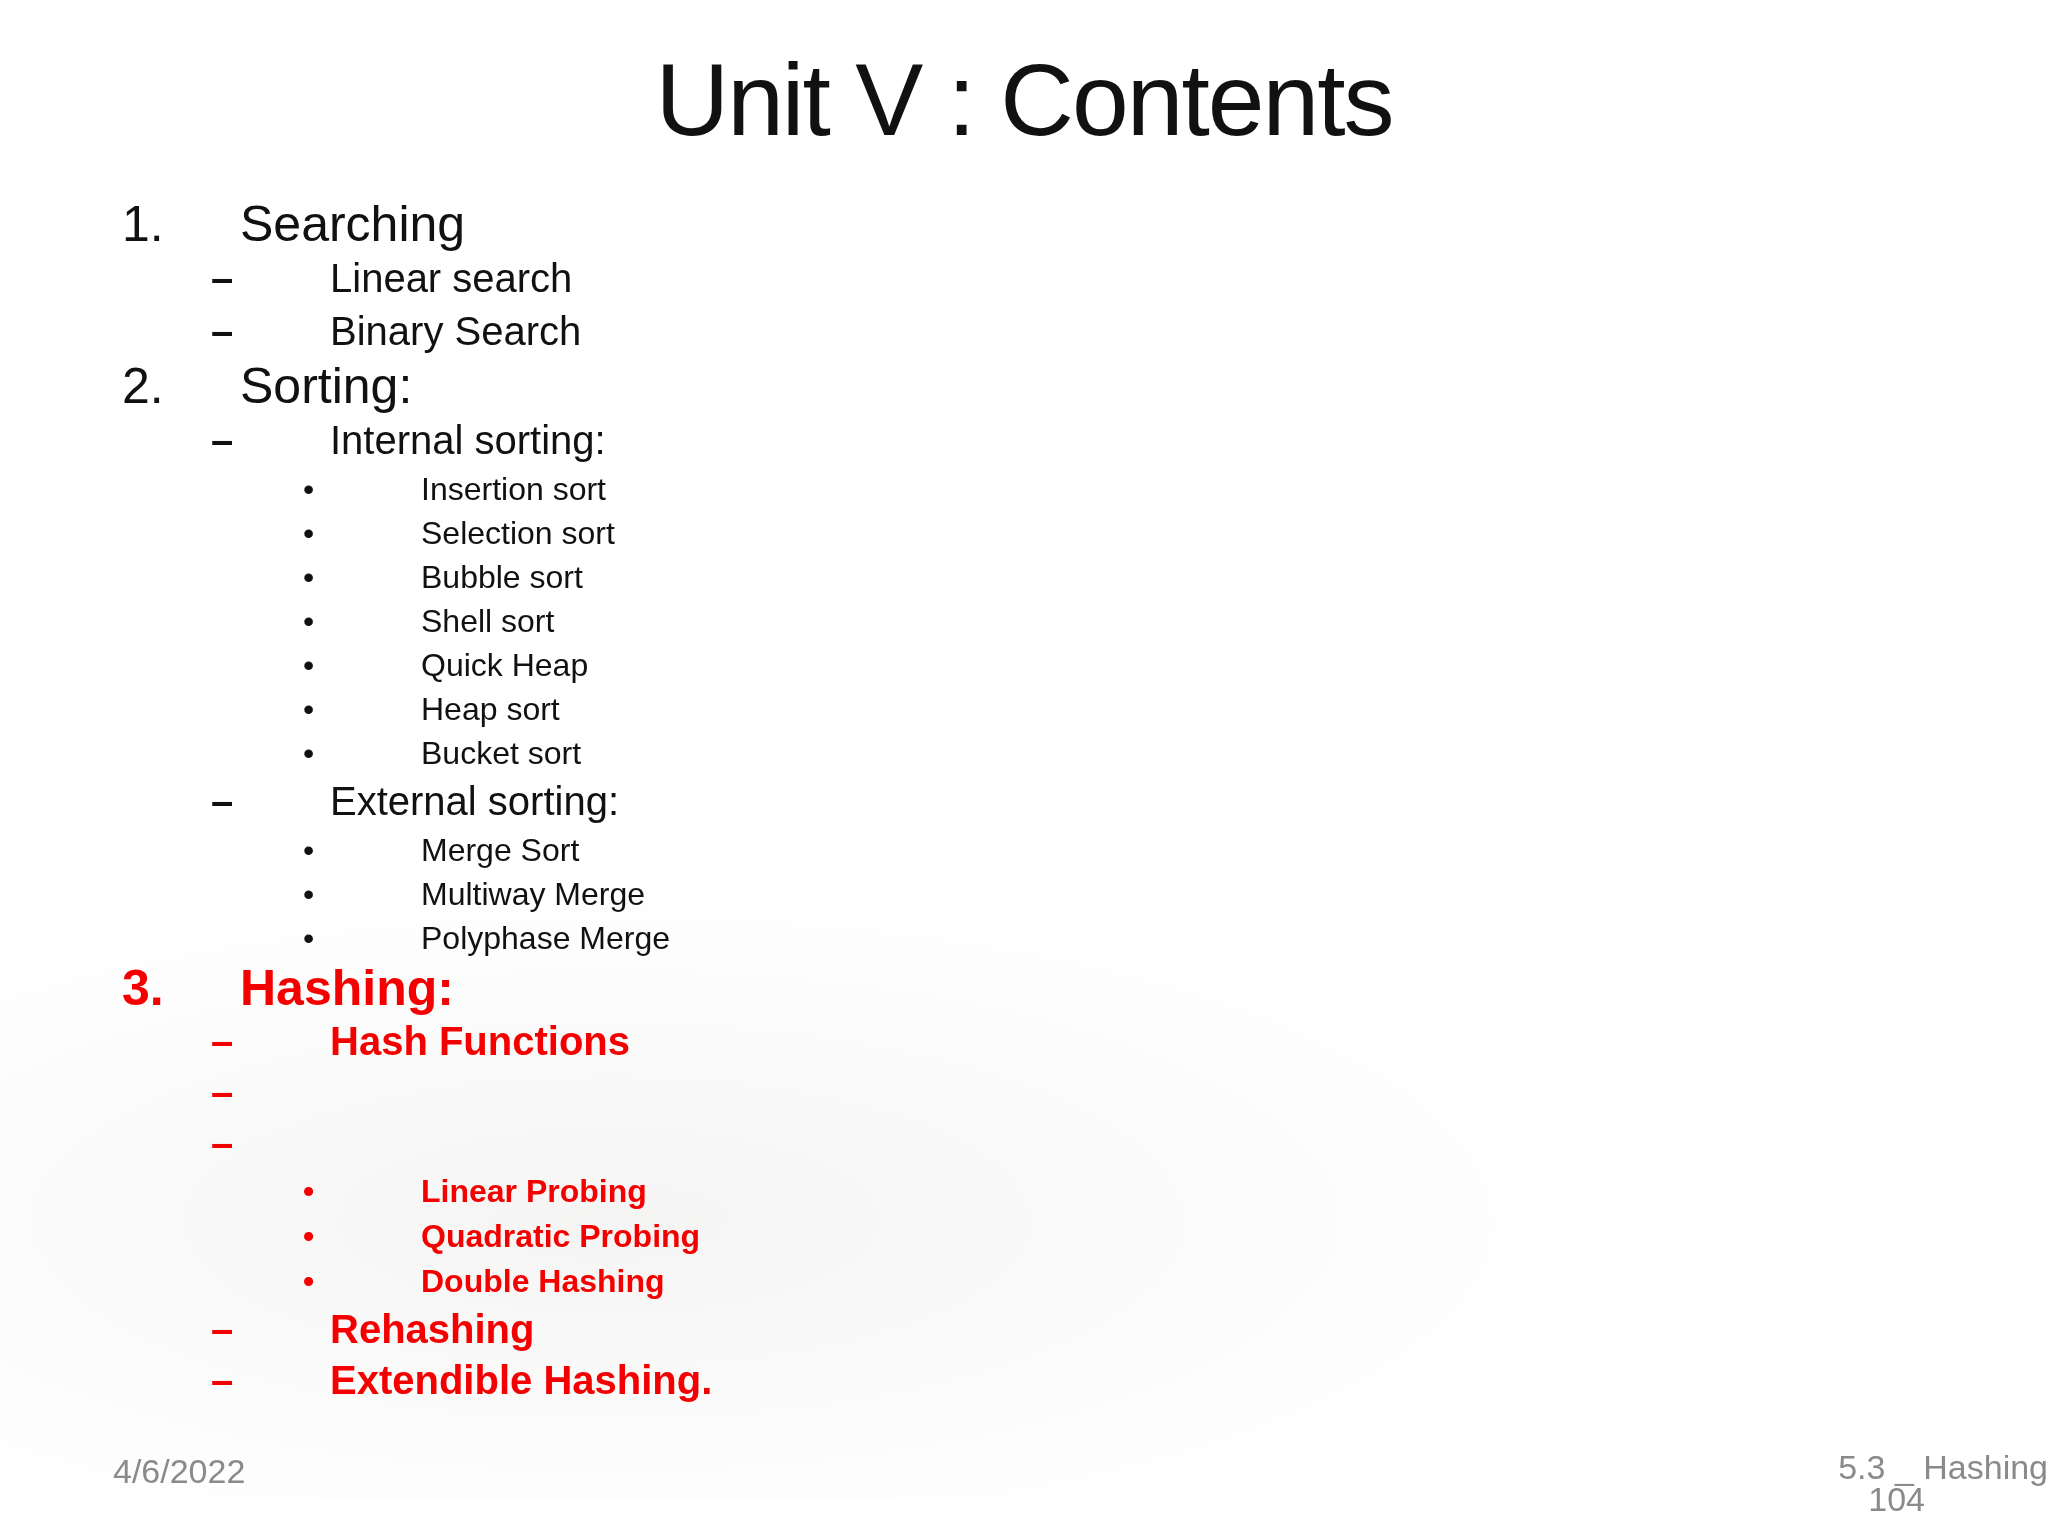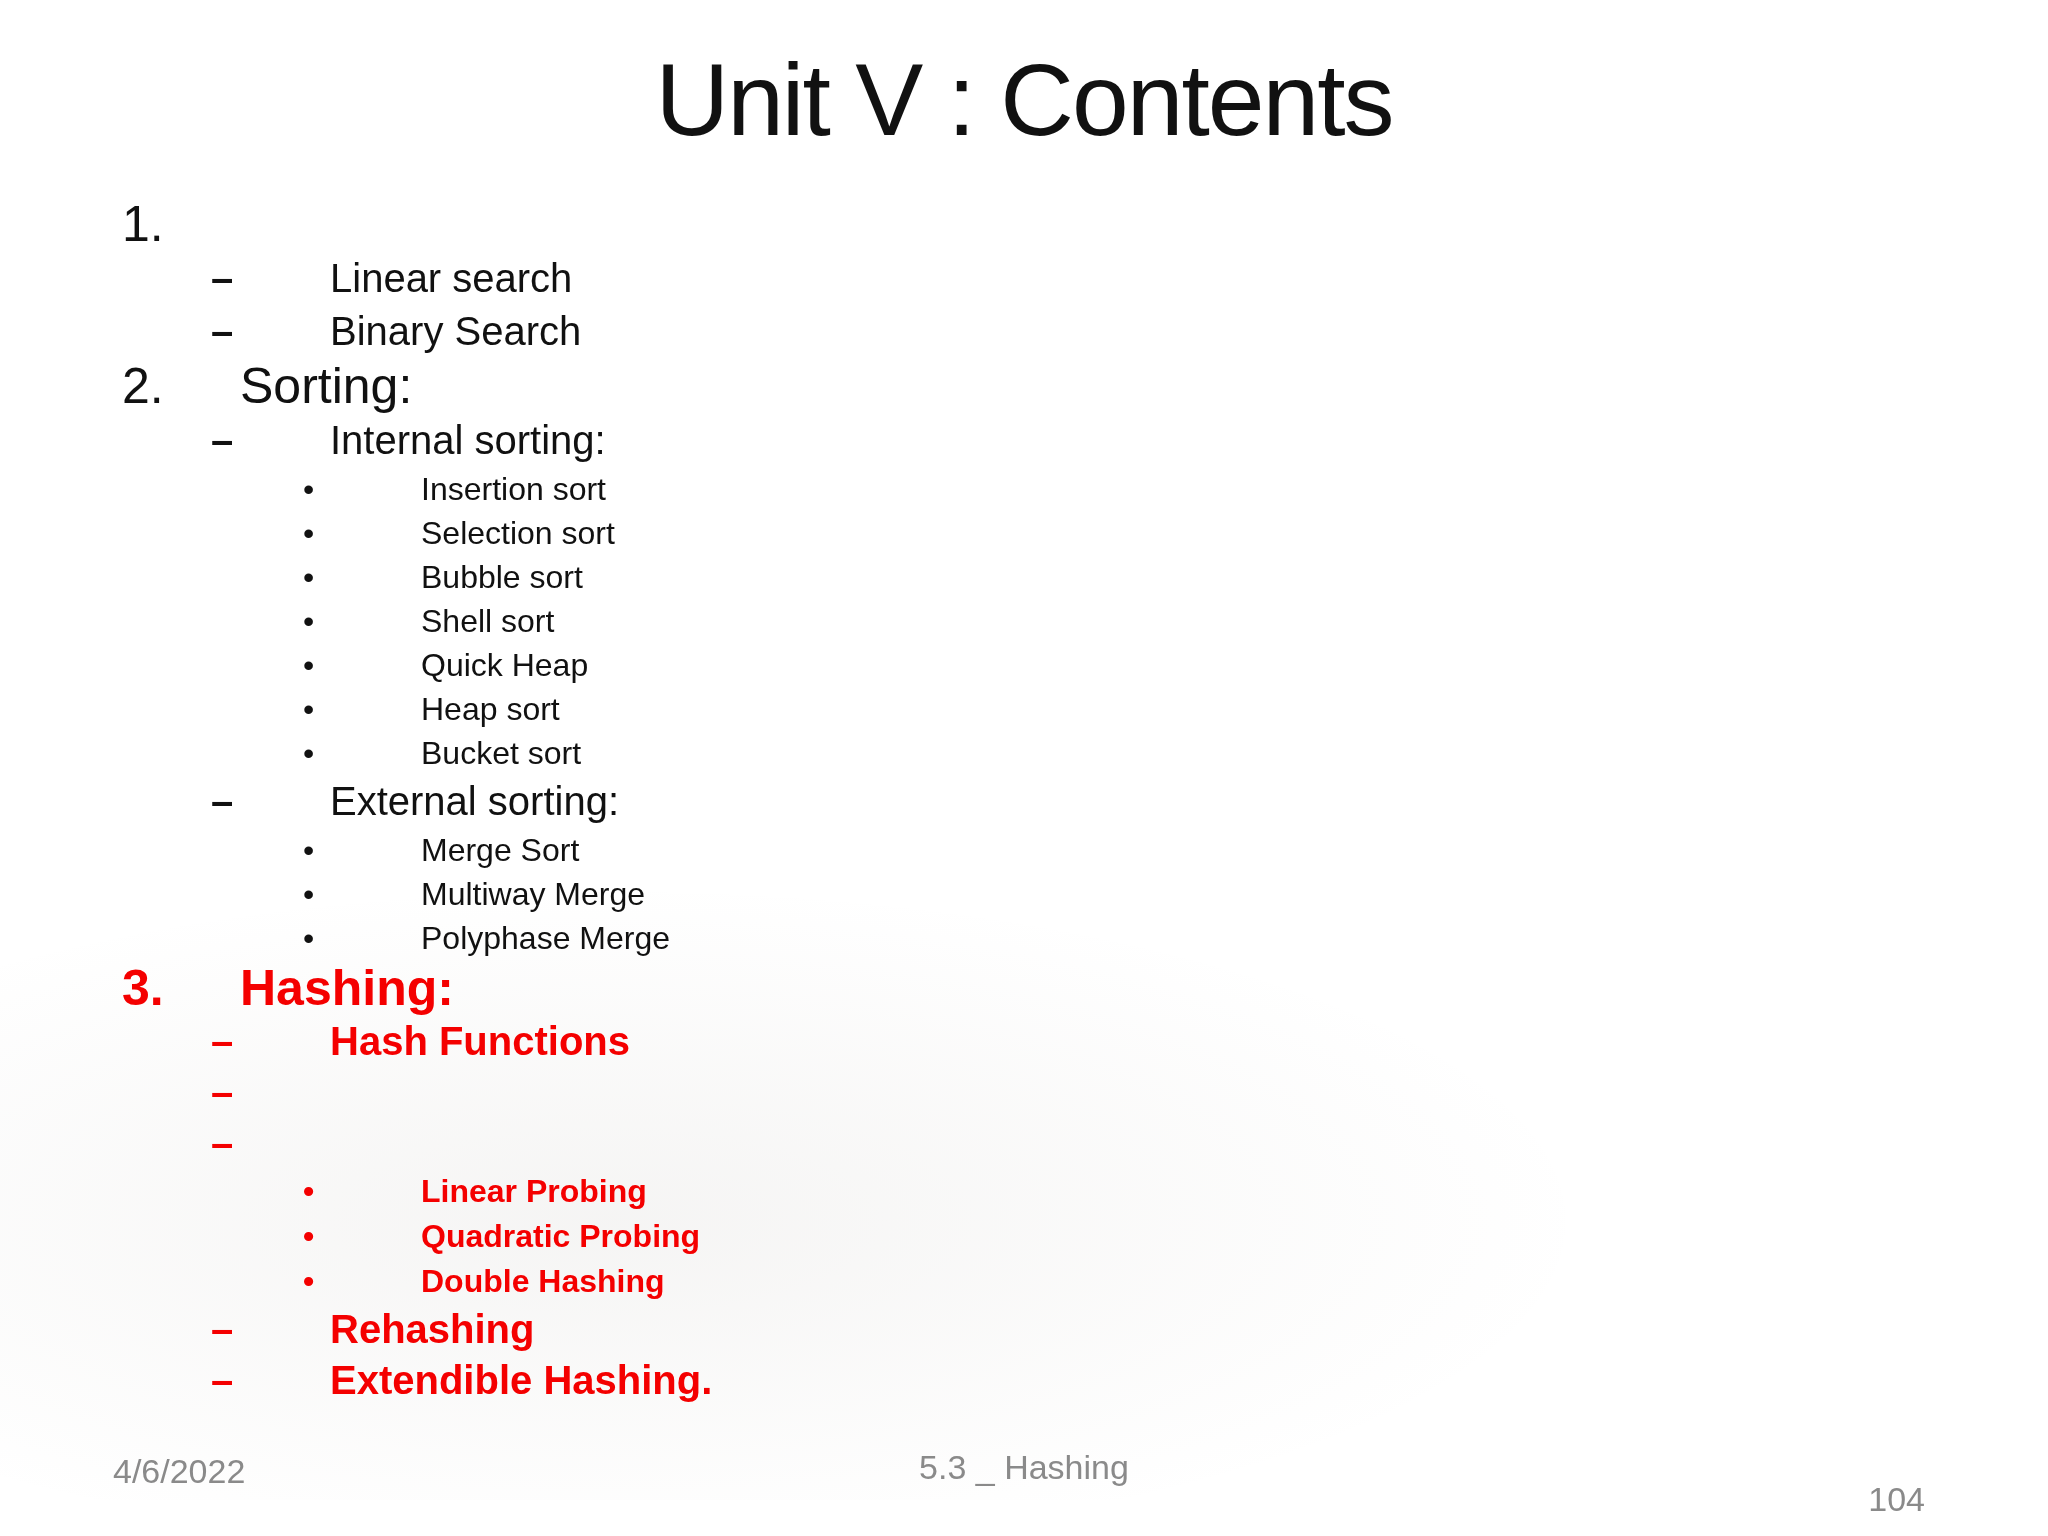--- a/index.html
+++ b/index.html
@@ -50,34 +50,35 @@
   .footer {
     position: absolute;
     top: 1448px;
     left: 0;
     width: 100%;
     height: 44px;
     font-size: 34px;
     color: var(--gray, #8a8a8a);
   }
   .footer .date { position: absolute; left: 113px; top: 4px; }
-  .footer .center { position: absolute; left: 0; top: 0; width: 100%; text-align: center; }
+  .footer .center { position: absolute; left: 0; top: 0; width: 100%; text-align: right; }
   .footer .page { position: absolute; right: 123px; top: 0; margin-top: 32px; }
 </style>
 </head>
 <body>
 
 <div class="slide">
   <div class="tint"></div>
 
   <div class="title">Unit V : Contents</div>
 
   <div class="list">
       <div class="row l1">
         <span class="marker">1.</span>
+        <span class="label">Searching</span>
       </div>
       <div class="row l2">
         <span class="marker">–</span>
         <span class="label">Linear search</span>
       </div>
       <div class="row l2">
         <span class="marker">–</span>
         <span class="label">Binary Search</span>
       </div>
       <div class="row l1">

